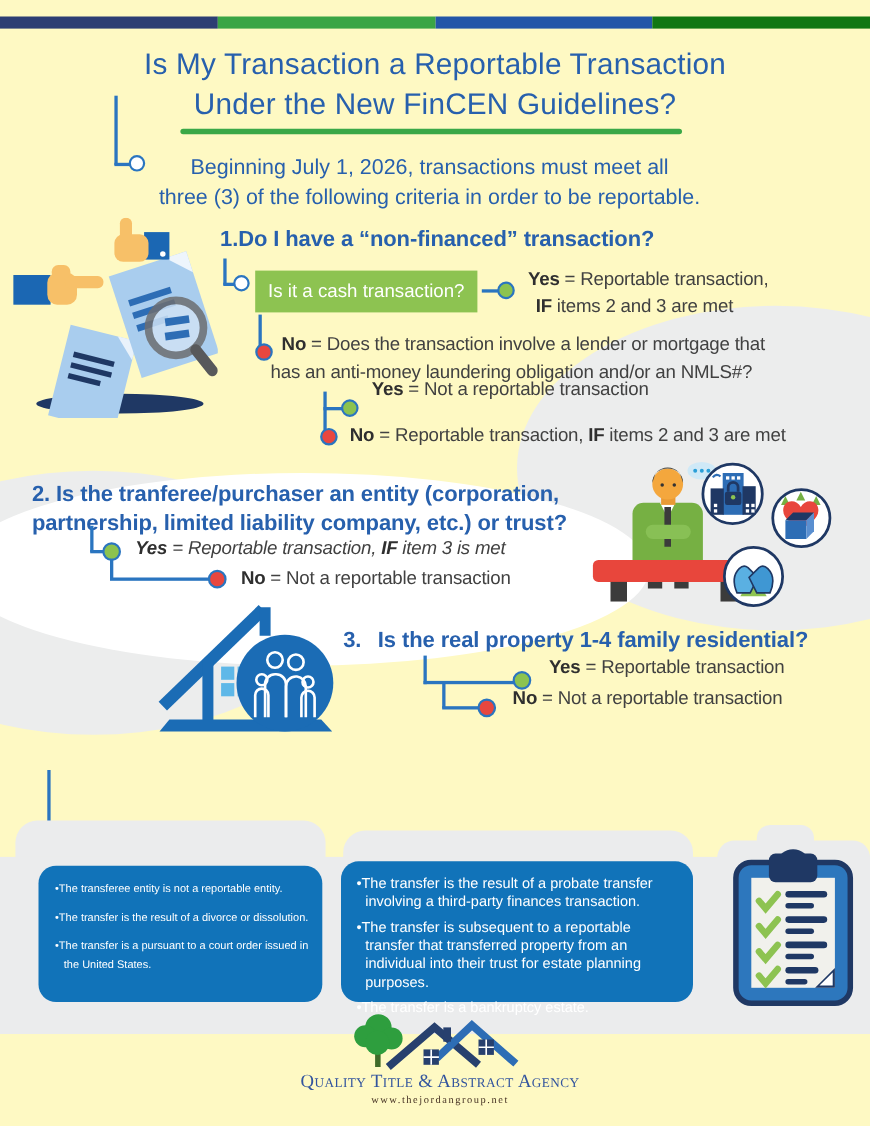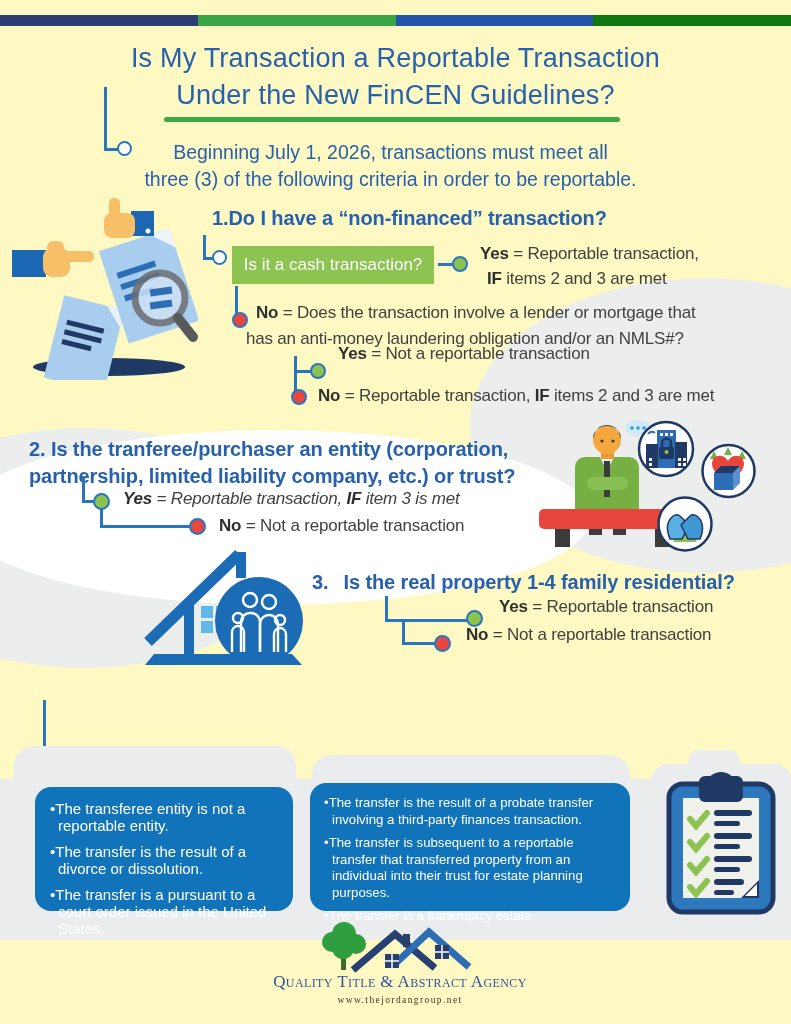--- a/index.html
+++ b/index.html
@@ -32,21 +32,21 @@
   .cashbox{position:absolute;left:232px;top:246px;width:202px;height:38px;background:#8dc351;
            color:#fff;font-size:17px;text-align:center;line-height:38px;white-space:nowrap;}
   
   .yesif{position:absolute;left:60px;top:769px;font-size:19px;font-weight:700;color:#16233f;}
   .grayband{position:absolute;left:0;top:779px;width:791px;height:161px;background:#ebeced;}
   .graypanel{position:absolute;background:#ebeced;}
   .bluebox{position:absolute;background:#1173b9;border-radius:16px;color:#fff;box-sizing:border-box;}
   .bluebox ul{margin:0;padding:0;list-style:none;}
   .bluebox li{padding-left:8px;text-indent:-8px;}
   .bluebox li::before{content:"•";}
-  .box-l{left:35px;top:787px;width:258px;height:124px;padding:13px 12px 10px 15px;font-size:15px;line-height:17px;}
+  .box-l{left:35px;top:787px;width:258px;height:124px;padding:13px 12px 10px 15px;font-size:10px;line-height:17px;}
   .box-l li{margin-bottom:9px;}
   .box-r{left:310px;top:783px;width:320px;height:128px;padding:12px 12px 8px 14px;font-size:13.2px;line-height:16.5px;}
   .box-r li{margin-bottom:7px;}
   
   .contact{position:absolute;left:601px;top:921px;width:186px;color:#121212;font-size:13.2px;line-height:16.3px;}
   .contact .b{font-weight:700;}
   .contact .i{font-style:italic;}
   .logo{position:absolute;left:255px;top:920px;width:290px;text-align:center;}
   .logo-name{font-family:"Liberation Serif",serif;font-variant:small-caps;color:#32549e;
              font-size:17px;letter-spacing:.4px;margin-top:-6px;}
@@ -111,21 +111,21 @@
       <rect x="35" y="43" width="17" height="13" rx="6"></rect>
     </g>
     <rect x="119" y="13" width="23" height="25" fill="#1b67b3"></rect>
     <circle cx="136" cy="33" r="2.5" fill="#fff"></circle>
     <g fill="#f7c068">
       <rect x="92" y="15" width="31" height="25" rx="8"></rect>
       <rect x="97" y="0" width="11" height="22" rx="5"></rect>
     </g>
   </svg>
 
-  <div class="bh" style="left:212px;top:207px;">1.Do I have a “non-financed” transaction?</div>
+  <div class="bh" style="left:200px;top:207px;">1.Do I have a “non-financed” transaction?</div>
 
   <div class="vl" style="left:203px;top:235px;height:24px;"></div>
   <div class="hl" style="left:203px;top:257px;width:11px;"></div>
   <div class="dot" style="left:212px;top:250px;width:15px;height:15px;"></div>
 
   <div class="cashbox">Is it a cash transaction?</div>
 
   <div class="hl" style="left:438px;top:263px;width:15px;"></div>
   <div class="dot g" style="left:452px;top:256px;"></div>
   <div class="t" style="left:480px;top:241px;line-height:25px;">

